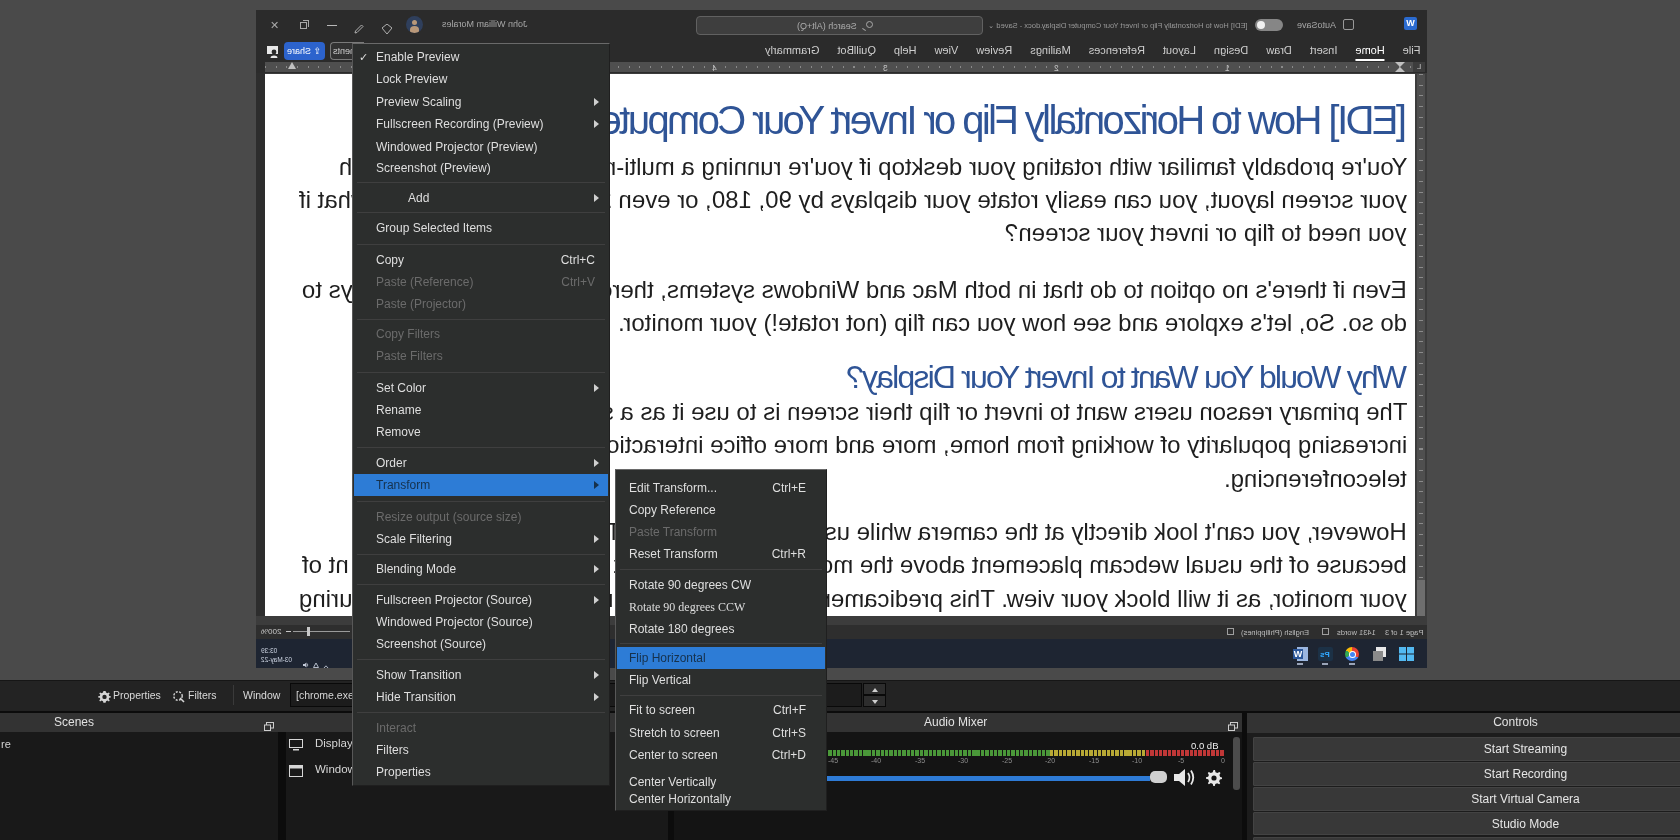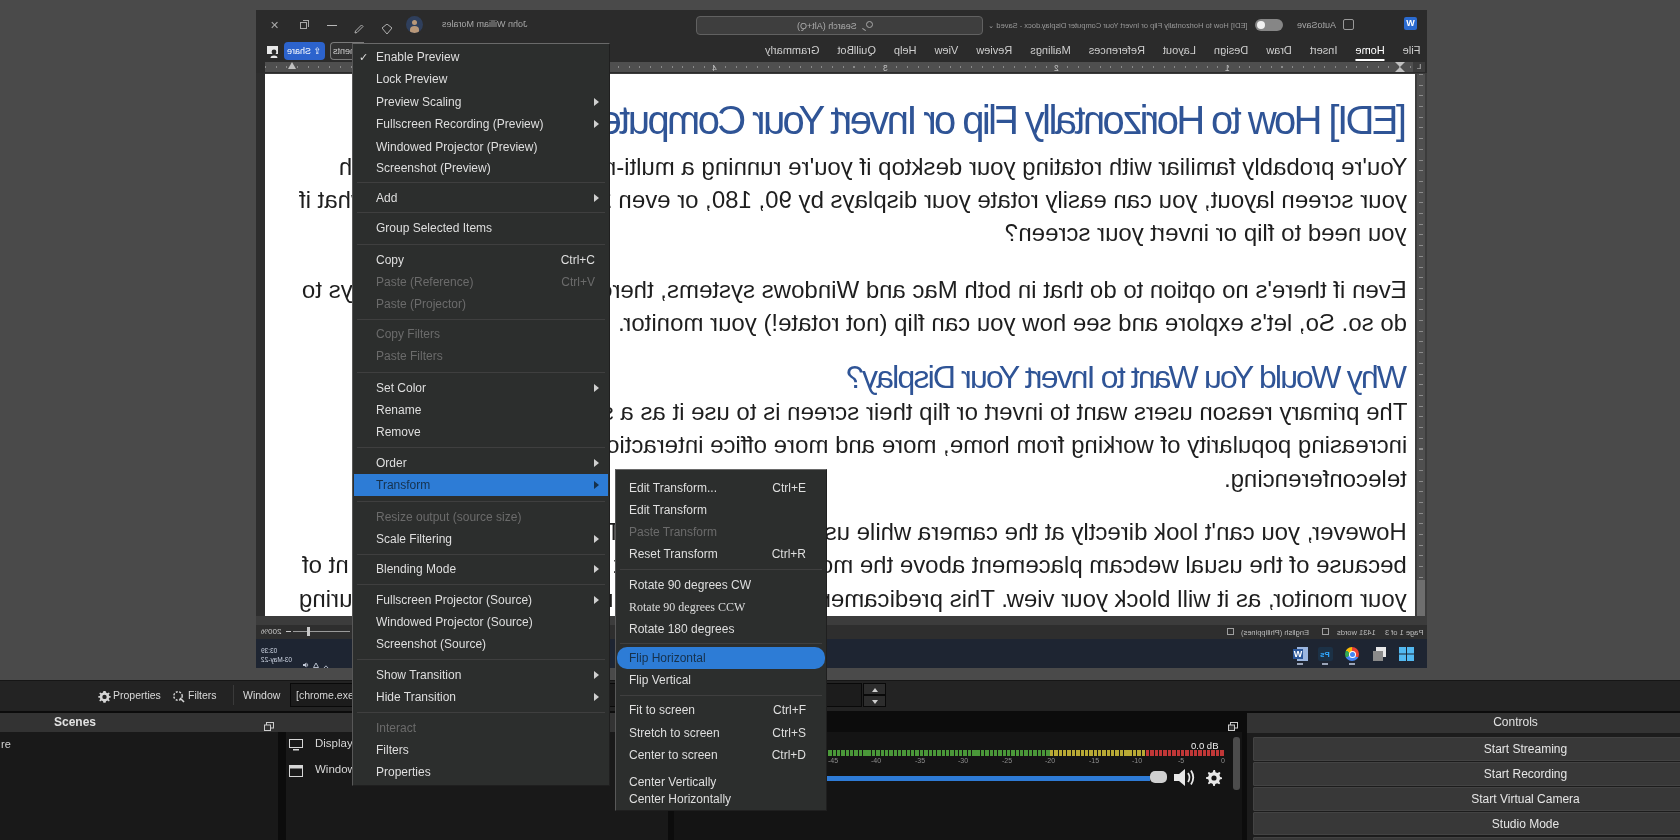--- a/index.html
+++ b/index.html
@@ -229,21 +229,21 @@
   <div class="abs" style="left:296px;top:689px;color:#d6d6d6;font-size:10.5px;">[chrome.exe]: [EDI] How to Horizontally Flip or Invert You</div>
   <div class="abs" style="left:863px;top:683px;width:23px;height:12px;background:#2d2d2d;border:1px solid #090909;">
     <div class="abs" style="left:8px;top:4px;width:0;height:0;border-left:3.5px solid transparent;border-right:3.5px solid transparent;border-bottom:4px solid #cfcfcf;"></div>
   </div>
   <div class="abs" style="left:863px;top:695px;width:23px;height:12px;background:#2d2d2d;border:1px solid #090909;">
     <div class="abs" style="left:8px;top:4px;width:0;height:0;border-left:3.5px solid transparent;border-right:3.5px solid transparent;border-top:4px solid #cfcfcf;"></div>
   </div>
 
   <div class="abs" style="left:0;top:711px;width:1680px;height:129px;background:#0c0c0c;"></div>
 
-  <div class="dockbar" style="left:0;top:713px;width:320px;font-weight:bold;">
+  <div class="dockbar" style="left:0;top:713px;width:320px;">
       <span style="position:absolute;left:54px;">Scenes</span>
     </div>
   <div class="abs" style="left:264px;top:717px;width:10px;height:9px;">
     <svg width="10" height="9" viewBox="0 0 10 9">
         <rect x="2.5" y="0.5" width="7" height="5.5" fill="none" stroke="#cdcdcd" stroke-width="1"></rect>
         <rect x="0.5" y="3" width="6" height="5.5" fill="#333333" stroke="#cdcdcd" stroke-width="1"></rect>
       </svg>
   </div>
   <div class="abs" style="left:0;top:732px;width:278px;height:108px;background:#191919;"></div>
   <div class="abs" style="left:1px;top:738px;color:#d2d2d2;font-size:11px;">re</div>
@@ -258,20 +258,23 @@
   </div>
   <div class="abs" style="left:315px;top:737px;color:#d6d6d6;font-size:11.5px;">Display Capture</div>
   <div class="abs" style="left:289px;top:763px;width:14px;height:12px;">
     <svg width="14" height="12" viewBox="0 0 14 12">
         <rect x="0.5" y="0.5" width="13" height="11" fill="none" stroke="#d6d6d6" stroke-width="1"></rect>
         <rect x="0.5" y="0.5" width="13" height="3" fill="#d6d6d6"></rect>
       </svg>
   </div>
   <div class="abs" style="left:315px;top:763px;color:#d6d6d6;font-size:11.5px;">Window Capture</div>
 
+  <div class="dockbar" style="left:674px;top:713px;width:568px;">
+      <span style="position:absolute;left:250px;">Audio Mixer</span>
+    </div>
   <div class="abs" style="left:1228px;top:717px;width:10px;height:9px;">
     <svg width="10" height="9" viewBox="0 0 10 9">
         <rect x="2.5" y="0.5" width="7" height="5.5" fill="none" stroke="#cdcdcd" stroke-width="1"></rect>
         <rect x="0.5" y="3" width="6" height="5.5" fill="#333333" stroke="#cdcdcd" stroke-width="1"></rect>
       </svg>
   </div>
   <div class="abs" style="left:674px;top:732px;width:568px;height:108px;background:#141414;"></div>
   <div class="abs" style="left:1191px;top:740px;color:#f0f0f0;font-size:9.5px;">0.0 dB</div>
 
   <div class="abs" style="left:680px;top:750px;width:370px;height:6px;background:#4a9839;-webkit-mask-image:repeating-linear-gradient(90deg,#000 0 3.4px,transparent 3.4px 4.36px);mask-image:repeating-linear-gradient(90deg,#000 0 3.4px,transparent 3.4px 4.36px);"></div>
@@ -332,21 +335,21 @@
         <span class="lab">Fullscreen Recording (Preview)</span>
         <span class="arrow"></span>
       </div>
       <div class="mi" style="top:91.5px;">
         <span class="lab">Windowed Projector (Preview)</span>
       </div>
       <div class="mi" style="top:113px;">
         <span class="lab">Screenshot (Preview)</span>
       </div>
       <div class="msep" style="top:138px;"></div>
-      <div class="mi" style="top:143px;">
+      <div class="mi" style="top:143px;margin-left:32px;">
         <span class="lab">Add</span>
         <span class="arrow"></span>
       </div>
       <div class="msep" style="top:168px;"></div>
       <div class="mi" style="top:173px;">
         <span class="lab">Group Selected Items</span>
       </div>
       <div class="msep" style="top:199.5px;"></div>
       <div class="mi" style="top:205px;">
         <span class="lab">Copy</span>
@@ -430,41 +433,41 @@
         <span class="lab">Properties</span>
       </div>
     </div>
 
   <div class="menu sub" id="submenu" style="left:615px;top:469px;width:212px;height:342px;">
       <div class="mi" style="top:7px;">
         <span class="lab">Edit Transform...</span>
         <span class="sc">Ctrl+E</span>
       </div>
       <div class="mi" style="top:29px;">
-        <span class="lab">Edit Transform</span>
+        <span class="lab">Copy Reference</span>
       </div>
       <div class="mi dis" style="top:51px;">
         <span class="lab">Paste Transform</span>
       </div>
       <div class="mi" style="top:73px;">
         <span class="lab">Reset Transform</span>
         <span class="sc">Ctrl+R</span>
       </div>
       <div class="msep" style="top:99px;"></div>
       <div class="mi" style="top:103.5px;">
         <span class="lab">Rotate 90 degrees CW</span>
       </div>
       <div class="mi" style="top:126px;font-family:Liberation Serif, serif;">
         <span class="lab">Rotate 90 degrees CCW</span>
       </div>
       <div class="mi" style="top:148px;">
         <span class="lab">Rotate 180 degrees</span>
       </div>
       <div class="msep" style="top:173px;"></div>
-      <div class="mi hl" style="top:177px;border-radius:10px;">
+      <div class="mi hl" style="top:177px;">
         <span class="lab">Flip Horizontal</span>
       </div>
       <div class="mi" style="top:199px;">
         <span class="lab">Flip Vertical</span>
       </div>
       <div class="msep" style="top:224.5px;"></div>
       <div class="mi" style="top:229px;">
         <span class="lab">Fit to screen</span>
         <span class="sc">Ctrl+F</span>
       </div>

